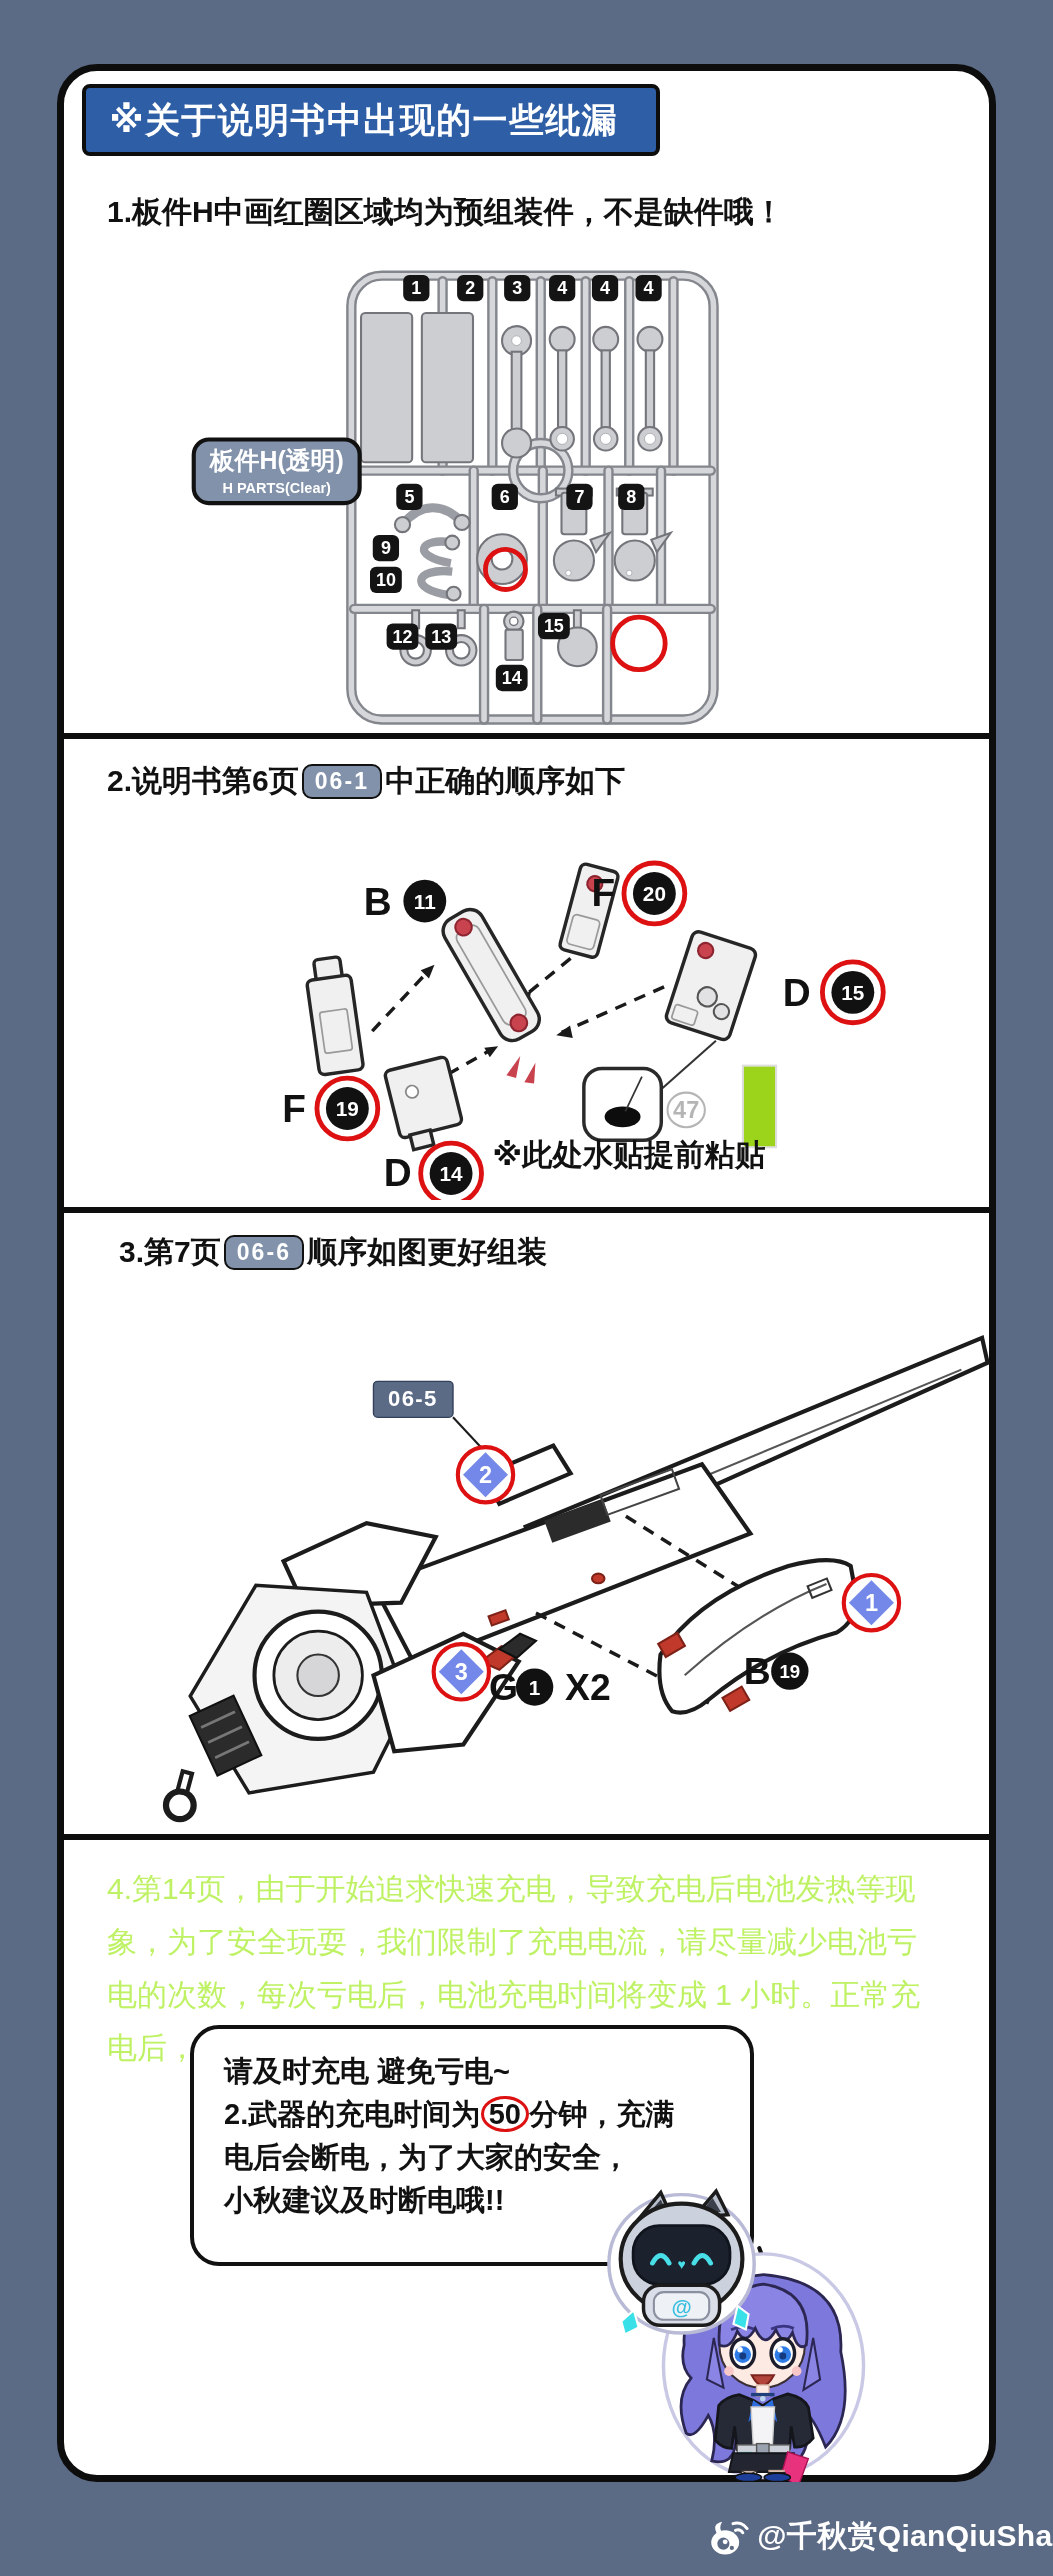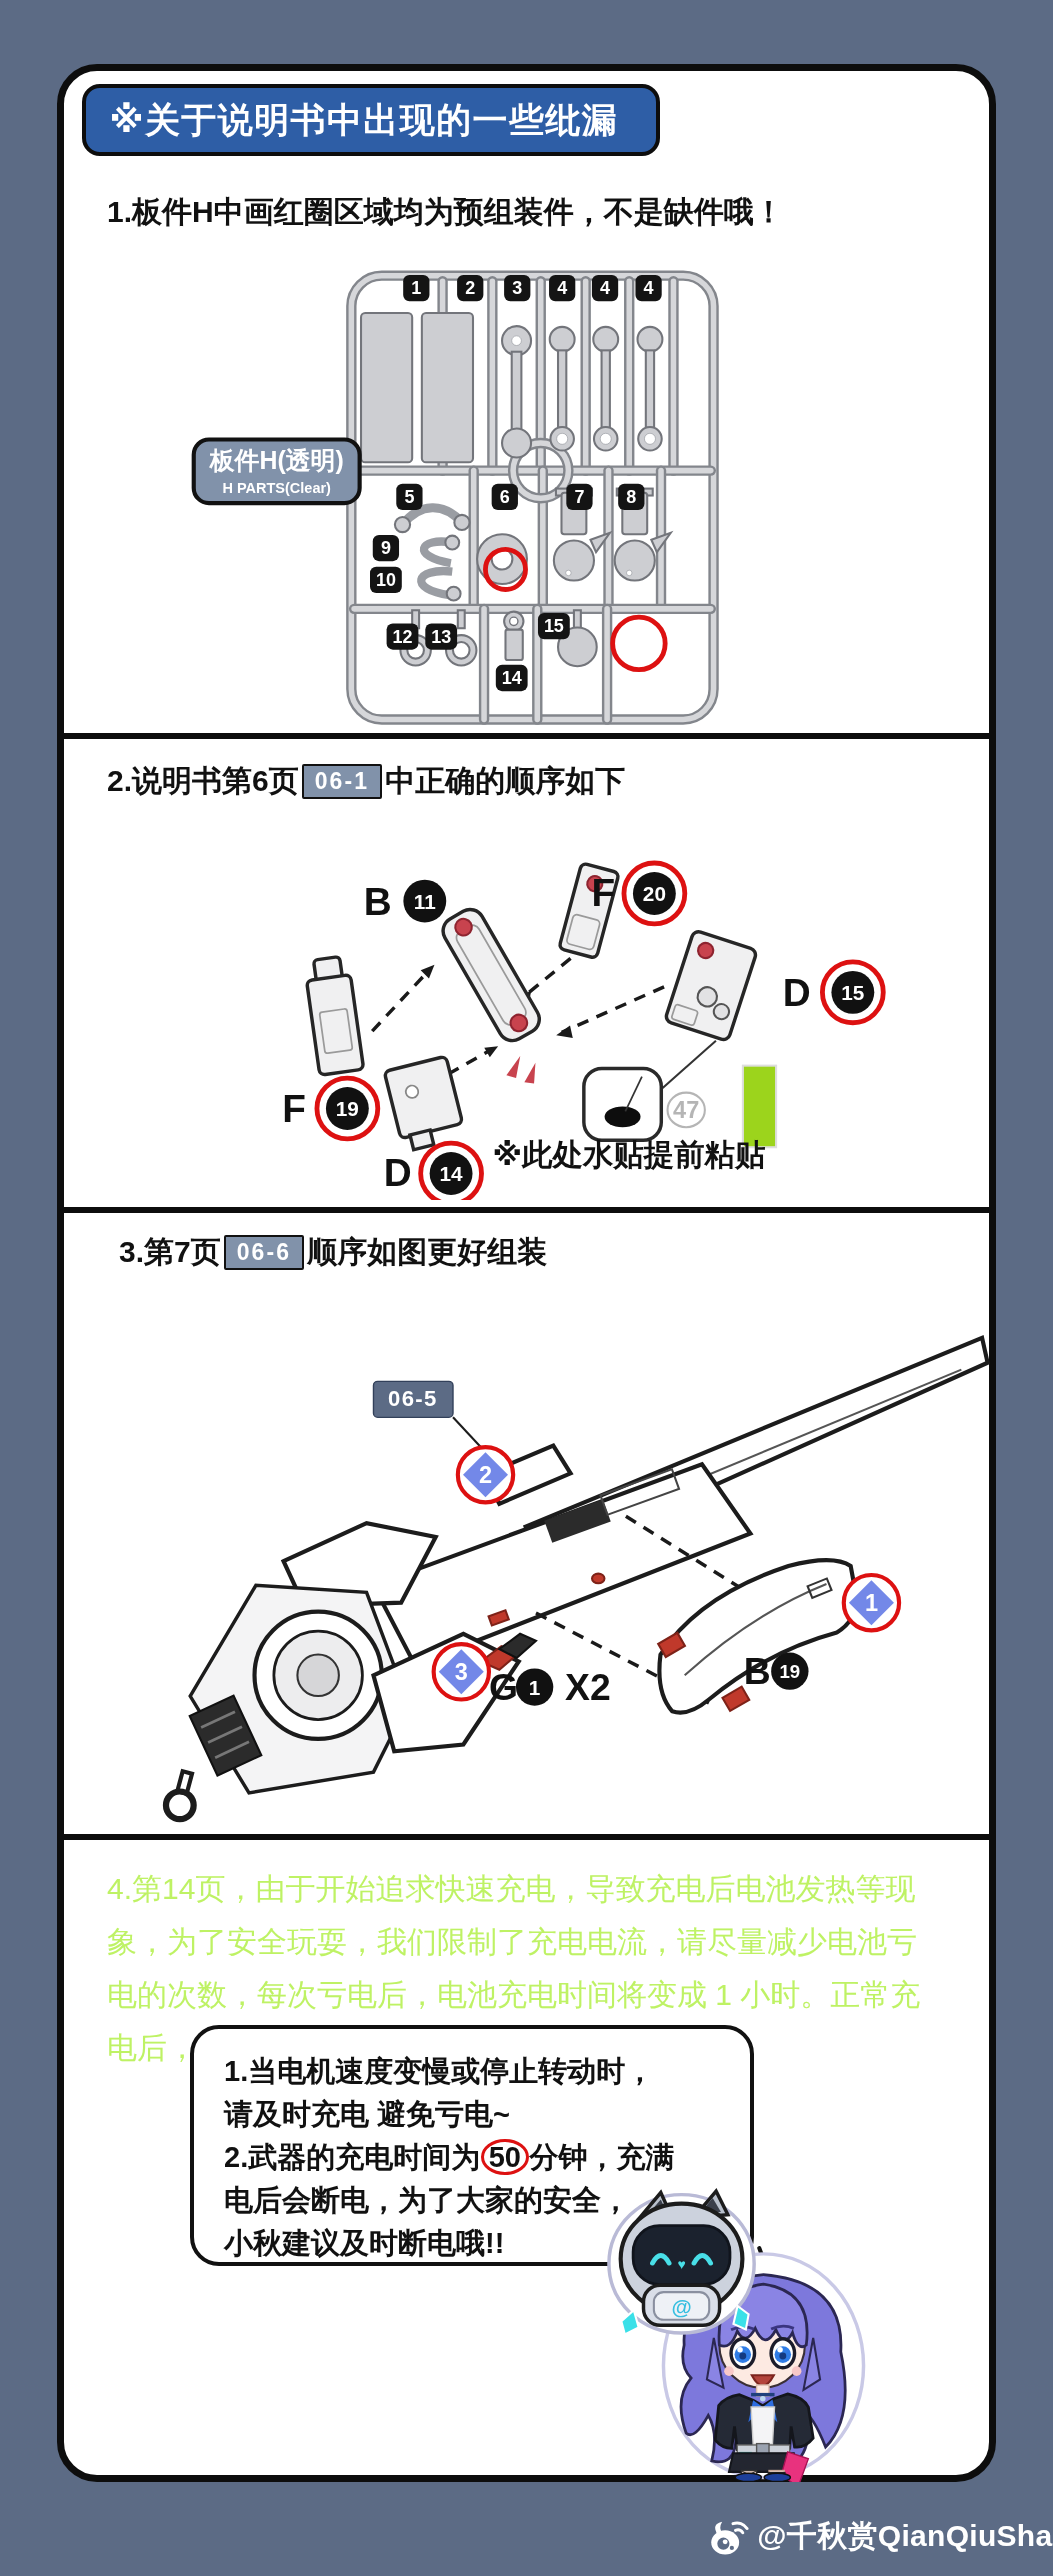--- a/index.html
+++ b/index.html
@@ -1,24 +1,24 @@
 <!DOCTYPE html>
 <html style="font-size:11px"><head>
 <meta charset="utf-8">
 <style>
   html,body{margin:0;padding:0;}
   body{background:#5c6b85;font-family:"Liberation Sans","DejaVu Sans",sans-serif;}
   .page{position:relative;width:1054px;height:2576px;background:#5c6b85;overflow:hidden;margin:0 auto;}
   .abs{position:absolute;}
   .card{left:57px;top:64px;width:925px;height:2404px;background:#ffffff;border:7px solid #0d0d0d;border-radius:40px;}
-  .hdr-badge{left:82px;top:84px;width:532px;height:64px;background:#2e5ea6;border:4.8px solid #0d0d0d;border-radius:18px;
+  .hdr-badge{left:82px;top:84px;width:532px;height:64px;background:#2e5ea6;border:4.8px solid #0d0d0d;border-radius:8px;
     color:#fff;font-size:35px;font-weight:800;display:flex;align-items:center;padding:0 14px 0 23.5px;letter-spacing:1.4px;white-space:nowrap;}
   .sec-title{color:#111;font-size:30px;font-weight:800;white-space:nowrap;letter-spacing:0px;text-align:right;}
   .title-row{display:flex;align-items:center;gap:3px;}
-  .mini-badge{display:inline-block;background:#8192aa;border:2.8px solid #111;border-radius:2px;color:#fff;
+  .mini-badge{display:inline-block;background:#8192aa;border:2.8px solid #111;border-radius:10px;color:#fff;
     font-size:23px;font-weight:700;padding:2.1px 11px;letter-spacing:2.1px;white-space:nowrap;}
   .divider{left:64px;width:925px;height:6.2px;background:#0d0d0d;}
   .para{color:#bef264;font-size:30px;font-weight:400;line-height:53px;white-space:nowrap;}
   .bubble{left:190px;top:2025px;width:564px;height:241px;background:#fff;border:4.1px solid #111;border-radius:29px;
     padding:21px 0 0 30px;box-sizing:border-box;z-index:2;}
   .bubble .bl{color:#111;font-size:29px;font-weight:800;line-height:43px;white-space:nowrap;}
   .circ60{display:inline-block;border:3.5px solid #dd1111;border-radius:50%;padding:0 4.8px;margin:0 0.7px;line-height:1.04;}
   .footer{left:705px;top:2516px;display:flex;align-items:center;gap:8.3px;z-index:5;}
   .footer .handle{color:#ffffff;font-size:30px;font-weight:600;white-space:nowrap;letter-spacing:0.3px;}
   
@@ -439,21 +439,20 @@
   <div class="abs divider" style="top:1834px;"></div>
 
   <div class="abs" style="left:107px;top:1862px;">
     <div class="para">4.第14页，由于开始追求快速充电，导致充电后电池发热等现</div>
     <div class="para">象，为了安全玩耍，我们限制了充电电流，请尽量减少电池亏</div>
     <div class="para">电的次数，每次亏电后，电池充电时间将变成 1 小时。正常充</div>
     <div class="para">电后，电池会自动断电，确保安全。</div>
   </div>
 
   <div class="abs bubble">
-    <div class="bl">1.当电机速度变慢或停止转动时，</div>
     <div class="bl">请及时充电 避免亏电~</div>
     <div class="bl"><span>2.武器的充电时间为</span><span class="circ60">50</span><span>分钟，充满</span></div>
     <div class="bl">电后会断电，为了大家的安全，</div>
     <div class="bl">小秋建议及时断电哦!!</div>
   </div>
 
   <svg class="abs" style="left:643px;top:2246px;z-index:3;" width="180" height="97" viewBox="0 0 260 140">
     <polygon points="18,0 168,0 212,126" fill="#ffffff"></polygon>
     <line x1="18" y1="3" x2="212" y2="126" stroke="#111" stroke-width="6" stroke-linecap="round"></line>
     <line x1="168" y1="3" x2="212" y2="126" stroke="#111" stroke-width="6" stroke-linecap="round"></line>

